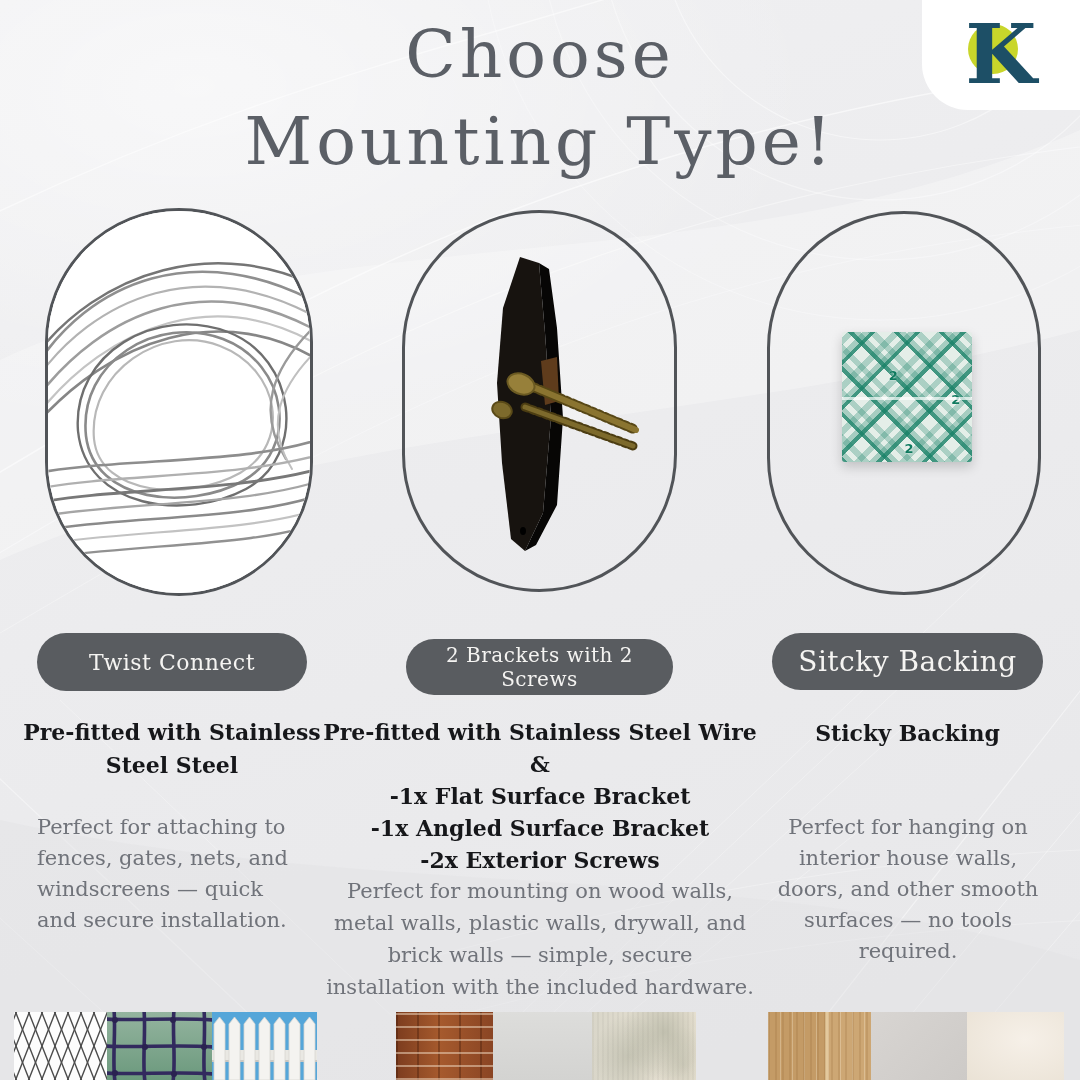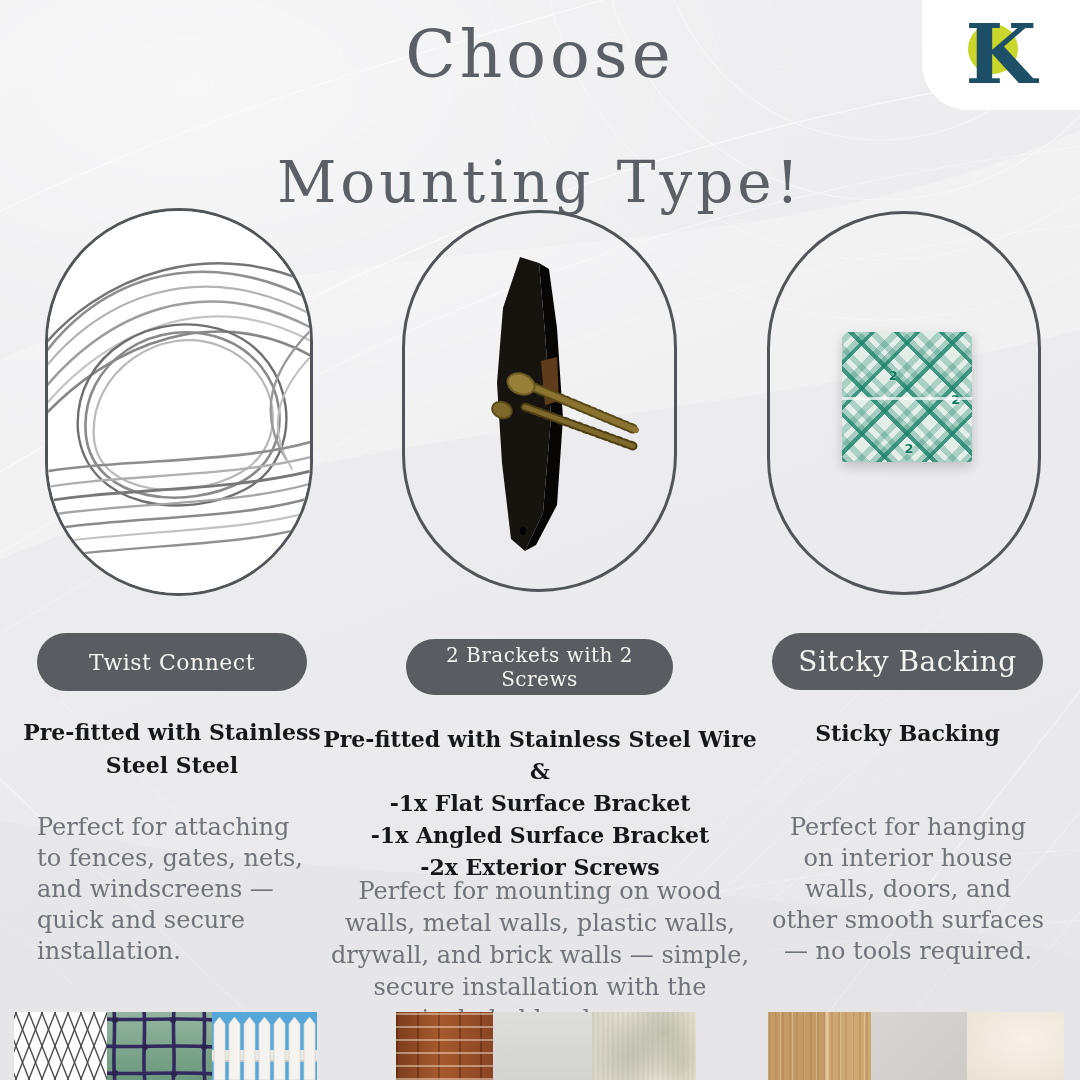--- a/index.html
+++ b/index.html
@@ -19,21 +19,21 @@
   
   .logo-card{right:0;top:0;width:158px;height:110px;background:#ffffff;
     border-radius:0 0 0 46px;z-index:6;}
   .logo-circle{position:absolute;left:46px;top:24px;width:50px;height:50px;border-radius:50%;}
   .logo-k{position:absolute;left:0;top:0px;width:100%;text-align:center;
     font-size:82px;font-weight:bold;line-height:108px;}
 
   
   .title{left:0;right:0;top:8px;text-align:center;color:#5b5f66;z-index:2;letter-spacing:4px;}
   .title-line1{font-size:66px;line-height:94px;}
-  .title-line2{font-size:58px;line-height:80px;margin-top:40px;}
+  .title-line2{font-size:66px;line-height:80px;}
 
   
   .oval{border:3px solid #515458;border-radius:200px;z-index:2;overflow:hidden;}
   .oval-1{left:45px;top:208px;width:262px;height:382px;background:#ffffff;}
   .oval-2{left:402px;top:210px;width:269px;height:376px;}
   .oval-3{left:767px;top:211px;width:268px;height:378px;}
 
   
   .sticky-pad{position:absolute;left:72px;top:118px;width:130px;height:130px;border-radius:3px;
     background-color:#e4eee8;
@@ -55,24 +55,24 @@
   .pill{background:#595c60;border-radius:40px;color:#f5f4f2;display:flex;
     align-items:center;justify-content:center;z-index:3;letter-spacing:.5px;text-align:center;}
   .pill-1{left:37px;top:633px;width:270px;height:58px;font-size:22px;}
   .pill-2{left:406px;top:639px;width:267px;height:56px;font-size:20px;}
   .pill-3{left:772px;top:633px;width:271px;height:57px;font-size:28px;}
 
   
   .heading{color:#16171a;font-weight:600;text-align:center;z-index:2;}
   .heading .hline{display:block;}
   .heading-1{left:22px;top:716px;width:300px;font-size:22px;line-height:33px;}
-  .heading-2{left:320px;top:716px;width:440px;font-size:22px;line-height:32px;margin-top:7px;}
+  .heading-2{left:320px;top:716px;width:440px;font-size:22px;line-height:32px;}
   .heading-3{left:772px;top:718px;width:271px;font-size:22px;line-height:30px;}
 
-  .body-text{color:#70737a;z-index:2;font-size:24px;}
+  .body-text{color:#70737a;z-index:2;font-size:21px;}
   .body-1{left:37px;top:812px;width:272px;text-align:left;line-height:31px;}
   .body-2{left:325px;top:875px;width:430px;text-align:center;line-height:32px;}
   .body-3{left:772px;top:812px;width:272px;text-align:center;line-height:31px;}
 
   
   .strip{display:flex;top:1012px;height:68px;z-index:2;}
   .thumb{height:100%;}
   .strip-1{left:14px;}  .strip-2{left:396px;}  .strip-3{left:768px;}
 
   .thumb-chain{width:93px;background:#fdfdfd;}

